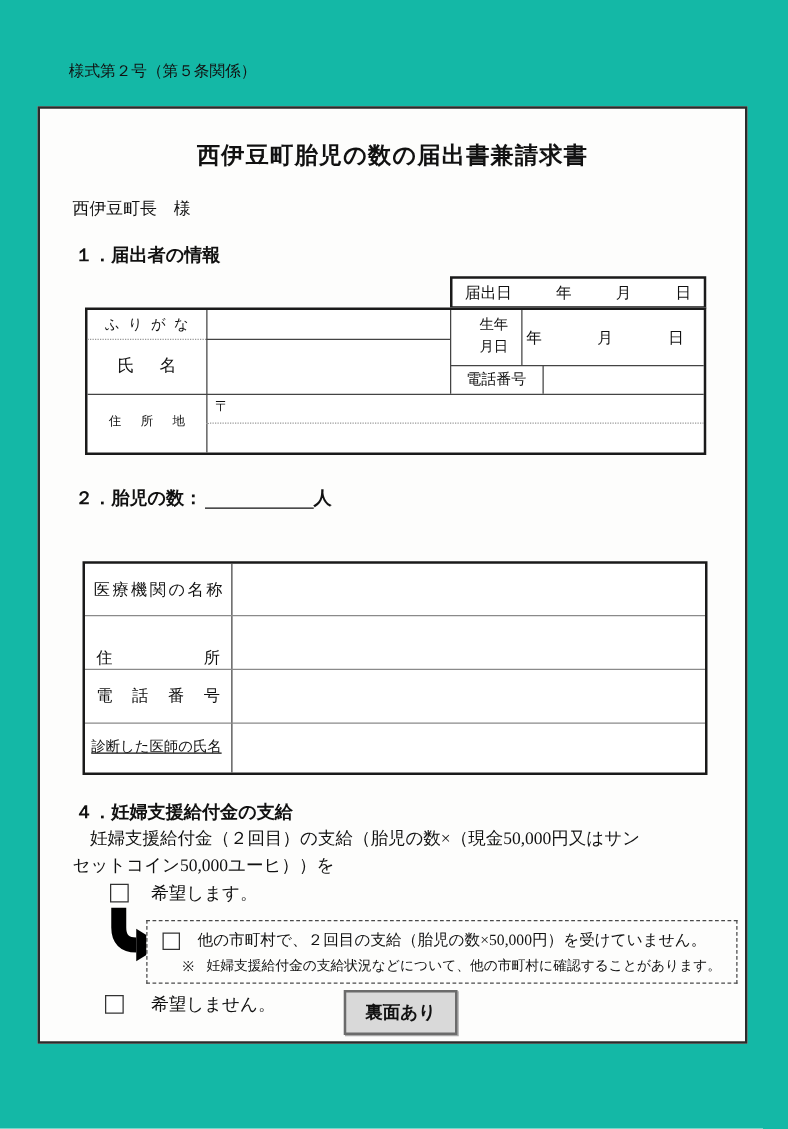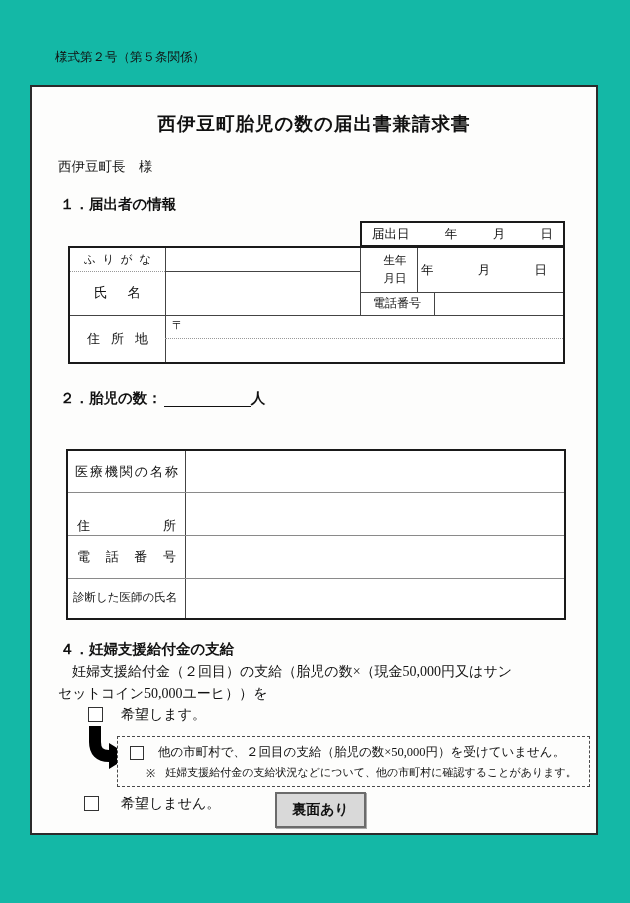--- a/index.html
+++ b/index.html
@@ -77,21 +77,21 @@
     </div>
 
     <div class="abs hline" style="left:290px;top:44px;width:203px;"></div>
 
     <div class="abs center" style="left:290px;top:44px;width:75px;height:23px;font-size:12px;border-right:1px solid #444;">電話番号</div>
 
     <div class="abs" style="left:365px;top:44px;width:128px;height:23px;"></div>
 
     <div class="abs hline" style="left:0;top:67px;width:493px;"></div>
 
-    <div class="abs just" style="left:0;top:67px;width:95px;height:47px;padding:15px 17px 0 17px;font-size:13px;">住所地</div>
+    <div class="abs just" style="left:0;top:67px;width:95px;height:47px;padding:15px 17px 0 17px;font-size:10px;">住所地</div>
 
     <div class="abs" style="left:102px;top:70px;font-size:11.5px;">〒</div>
 
     <div class="abs hdot" style="left:95px;top:90px;width:398px;"></div>
 
     <div class="abs" style="left:95px;top:67px;width:398px;height:47px;"></div>
   </div>
 
   <div class="abs" style="left:60px;top:389px;display:flex;align-items:flex-end;font-size:14.5px;">
     <span class="bold">２．胎児の数：</span>
@@ -108,21 +108,21 @@
 
     <div class="abs just" style="left:0;top:0;width:117px;height:41px;padding:12px 7px 0 7px;font-size:13px;">医療機関の名称</div>
     <div class="abs" style="left:117px;top:0;width:379px;height:41px;"></div>
 
     <div class="abs just" style="left:0;top:41px;width:117px;height:43px;padding:13px 9px 0 9px;font-size:13px;margin-top:12px;">住所</div>
     <div class="abs" style="left:117px;top:41px;width:379px;height:43px;"></div>
 
     <div class="abs just" style="left:0;top:84px;width:117px;height:43px;padding:13px 9px 0 9px;font-size:13px;">電話番号</div>
     <div class="abs" style="left:117px;top:84px;width:379px;height:43px;"></div>
 
-    <div class="abs" style="left:0;top:127px;width:117px;height:40px;padding:12px 3px 0 5px;font-size:11.5px;">診断した医師の氏名</div>
+    <div class="abs" style="left:0;top:127px;width:117px;height:40px;padding:12px 3px 0 5px;font-size:11.5px;text-decoration:underline;">診断した医師の氏名</div>
     <div class="abs" style="left:117px;top:127px;width:379px;height:40px;"></div>
   </div>
 
   <div class="abs bold" style="left:60px;top:640px;font-size:14.5px;">４．妊婦支援給付金の支給</div>
 
   <div class="abs preline" style="left:58px;top:661px;width:516px;font-size:14px;line-height:1.6;text-indent:14px;">妊婦支援給付金（２回目）の支給（胎児の数×（現金50,000円又はサン
 セットコイン50,000ユーヒ））を</div>
 
   <div class="abs cbrow" style="left:88px;top:706px;">
     <span class="cbx" style="margin-top:1px;"></span>

